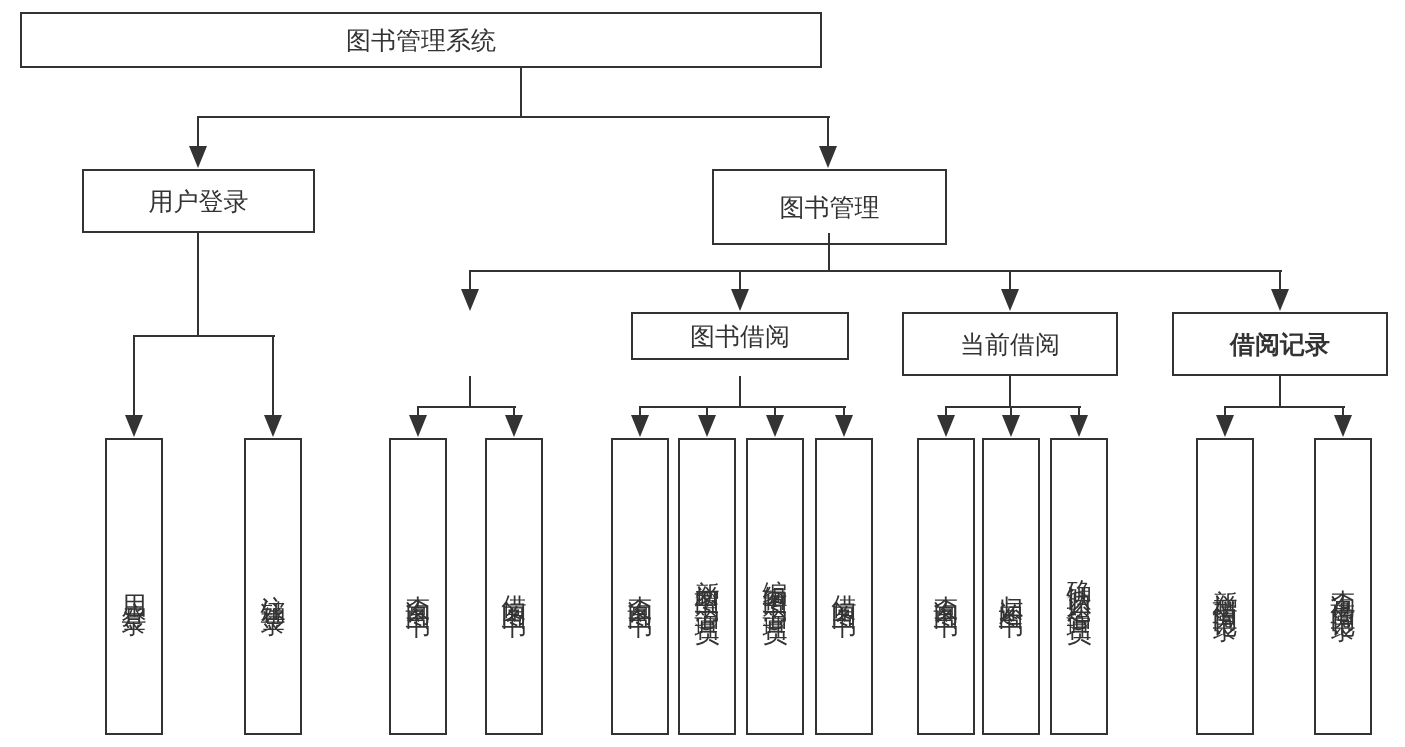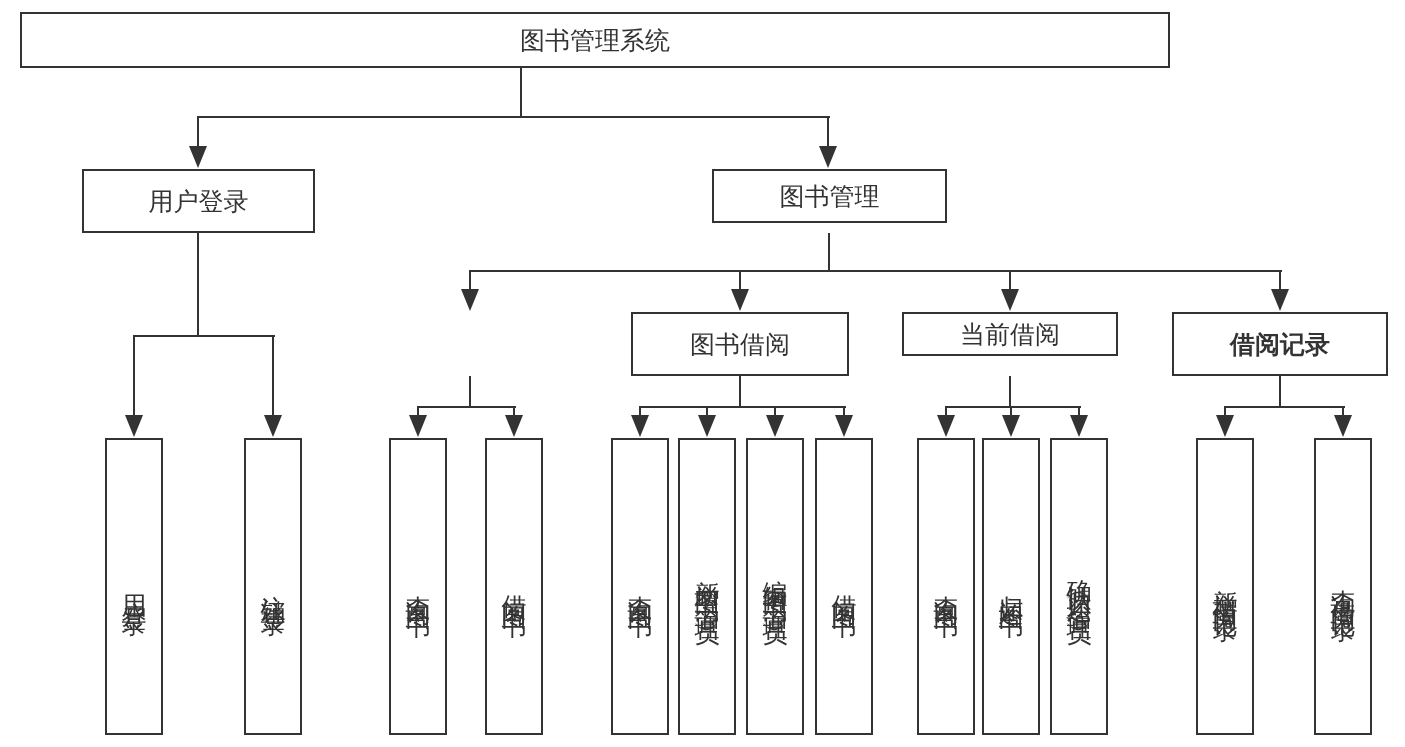--- a/index.html
+++ b/index.html
@@ -50,35 +50,35 @@
     color:var(--watermark);
     white-space:nowrap;
     z-index:5;
   }
 </style>
 </head>
 <body>
 
 <div class="canvas">
 
-  <div class="node" style="left:20px;top:12px;width:1150px;height:56px;">
+  <div class="node" style="left:20px;top:12px;width:802px;height:56px;">
     <span>图书管理系统</span>
   </div>
 
   <div class="vl" style="left:520px;top:68px;height:49px;"></div>
   <div class="hl" style="left:197px;top:116px;width:633px;"></div>
   <div class="vl" style="left:197px;top:117px;height:30px;"></div>
   <div class="ar" style="left:189px;top:146px;"></div>
   <div class="vl" style="left:827px;top:117px;height:30px;"></div>
   <div class="ar" style="left:819px;top:146px;"></div>
 
   <div class="node" style="left:82px;top:169px;width:233px;height:64px;">
     <span>用户登录</span>
   </div>
-  <div class="node" style="left:712px;top:169px;width:235px;height:54px;">
+  <div class="node" style="left:712px;top:169px;width:235px;height:76px;">
     <span>图书管理</span>
   </div>
 
   <div class="vl" style="left:197px;top:233px;height:103px;"></div>
   <div class="hl" style="left:133px;top:335px;width:142px;"></div>
   <div class="vl" style="left:133px;top:335px;height:81px;"></div>
   <div class="ar" style="left:125px;top:415px;"></div>
   <div class="vl" style="left:272px;top:335px;height:81px;"></div>
   <div class="ar" style="left:264px;top:415px;"></div>
 
@@ -86,24 +86,24 @@
   <div class="hl" style="left:469px;top:270px;width:813px;"></div>
   <div class="vl" style="left:469px;top:271px;height:19px;"></div>
   <div class="ar" style="left:461px;top:289px;"></div>
   <div class="vl" style="left:739px;top:271px;height:19px;"></div>
   <div class="ar" style="left:731px;top:289px;"></div>
   <div class="vl" style="left:1009px;top:271px;height:19px;"></div>
   <div class="ar" style="left:1001px;top:289px;"></div>
   <div class="vl" style="left:1279px;top:271px;height:19px;"></div>
   <div class="ar" style="left:1271px;top:289px;"></div>
 
-  <div class="node" style="left:631px;top:312px;width:218px;height:64px;">
+  <div class="node" style="left:631px;top:312px;width:218px;height:48px;">
     <span>图书借阅</span>
   </div>
-  <div class="node" style="left:902px;top:312px;width:216px;height:44px;">
+  <div class="node" style="left:902px;top:312px;width:216px;height:64px;">
     <span>当前借阅</span>
   </div>
   <div class="node" style="left:1172px;top:312px;width:216px;height:64px;font-weight:bold;">
     <span>借阅记录</span>
   </div>
 
   <div class="vl" style="left:469px;top:376px;height:31px;"></div>
   <div class="hl" style="left:417px;top:406px;width:99px;"></div>
   <div class="vl" style="left:417px;top:406px;height:11px;"></div>
   <div class="ar" style="left:409px;top:415px;"></div>

